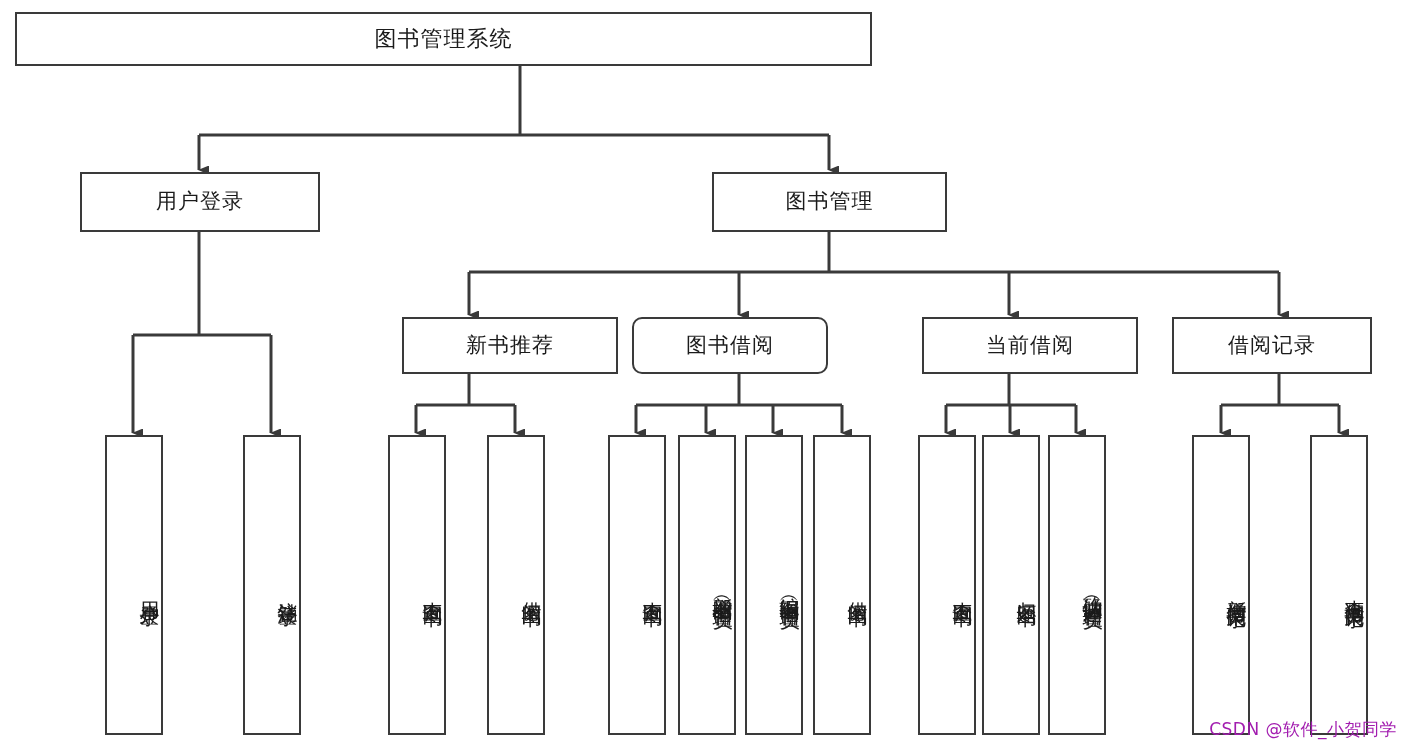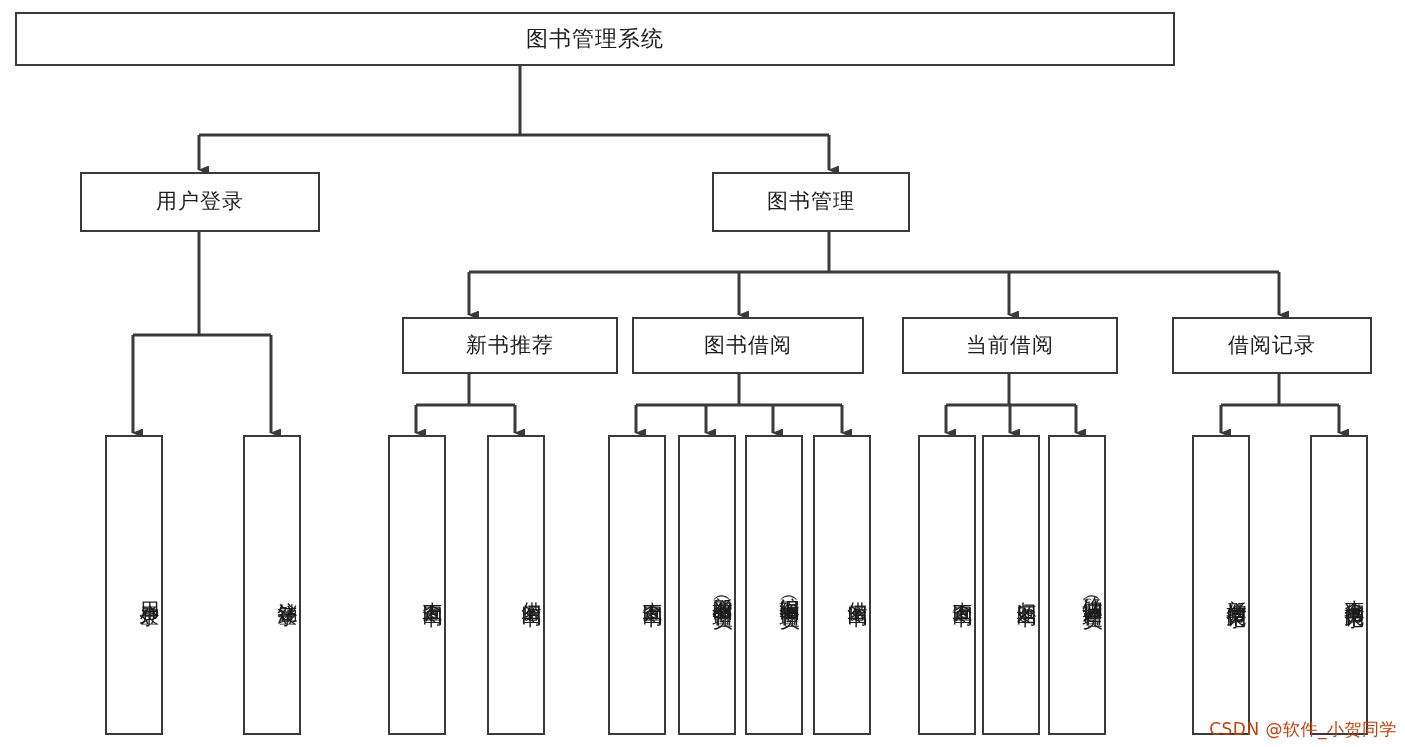--- a/index.html
+++ b/index.html
@@ -55,21 +55,21 @@
     align-items: flex-start;
     justify-content: center;
     white-space: nowrap;
     overflow: hidden;
   }
   .watermark {
     position: absolute;
     right: 8px;
     bottom: 6px;
     font-size: 17px;
-    color: #c2410c;
+    color: #a21caf;
     white-space: nowrap;
     letter-spacing: 0.5px;
   }
 </style>
 </head>
 <body>
 
 <div id="diagram-root">
 
   <svg id="edges-layer" viewBox="0 0 1405 747" width="1405" height="747" xmlns="http://www.w3.org/2000/svg">
@@ -108,28 +108,28 @@
         <line x1="946" y1="405" x2="946" y2="433" marker-end="url(#arrowhead)"></line>
         <line x1="1010" y1="405" x2="1010" y2="433" marker-end="url(#arrowhead)"></line>
         <line x1="1076" y1="405" x2="1076" y2="433" marker-end="url(#arrowhead)"></line>
         <line x1="1279" y1="374" x2="1279" y2="405"></line>
         <line x1="1221" y1="405" x2="1339" y2="405"></line>
         <line x1="1221" y1="405" x2="1221" y2="433" marker-end="url(#arrowhead)"></line>
         <line x1="1339" y1="405" x2="1339" y2="433" marker-end="url(#arrowhead)"></line>
       </g>
   </svg>
 
-  <div class="node node-h node-root" style="left: 15px; top: 12px; width: 1160px; height: 54px;">图书管理系统</div>
+  <div class="node node-h node-root" style="left: 15px; top: 12px; width: 857px; height: 54px;">图书管理系统</div>
 
   <div class="node node-h" style="left: 80px; top: 172px; width: 240px; height: 60px;">用户登录</div>
-  <div class="node node-h" style="left: 712px; top: 172px; width: 198px; height: 60px;">图书管理</div>
+  <div class="node node-h" style="left: 712px; top: 172px; width: 235px; height: 60px;">图书管理</div>
 
   <div class="node node-h" style="left: 362px; top: 317px; width: 216px; height: 57px; margin-left: 40px;">新书推荐</div>
-  <div class="node node-h" style="left: 632px; top: 317px; width: 232px; height: 57px;">图书借阅</div>
-  <div class="node node-h" style="left: 902px; top: 317px; width: 216px; height: 57px;">当前借阅</div>
+  <div class="node node-h" style="left: 632px; top: 317px; width: 196px; height: 57px; border-radius: 10px;">图书借阅</div>
+  <div class="node node-h" style="left: 922px; top: 317px; width: 216px; height: 57px;">当前借阅</div>
   <div class="node node-h" style="left: 1172px; top: 317px; width: 200px; height: 57px;">借阅记录</div>
 
   <div class="node node-v" style="left: 105px; top: 435px; width: 58px; height: 300px;">用户登录</div>
   <div class="node node-v" style="left: 243px; top: 435px; width: 58px; height: 300px;">注销登录</div>
   <div class="node node-v" style="left: 388px; top: 435px; width: 58px; height: 300px;">查询图书</div>
   <div class="node node-v" style="left: 487px; top: 435px; width: 58px; height: 300px;">借阅图书</div>
   <div class="node node-v" style="left: 608px; top: 435px; width: 58px; height: 300px;">查询图书</div>
   <div class="node node-v" style="left: 678px; top: 435px; width: 58px; height: 300px;">新增图书（管理员）</div>
   <div class="node node-v" style="left: 745px; top: 435px; width: 58px; height: 300px;">编辑图书（管理员）</div>
   <div class="node node-v" style="left: 813px; top: 435px; width: 58px; height: 300px;">借阅图书</div>

